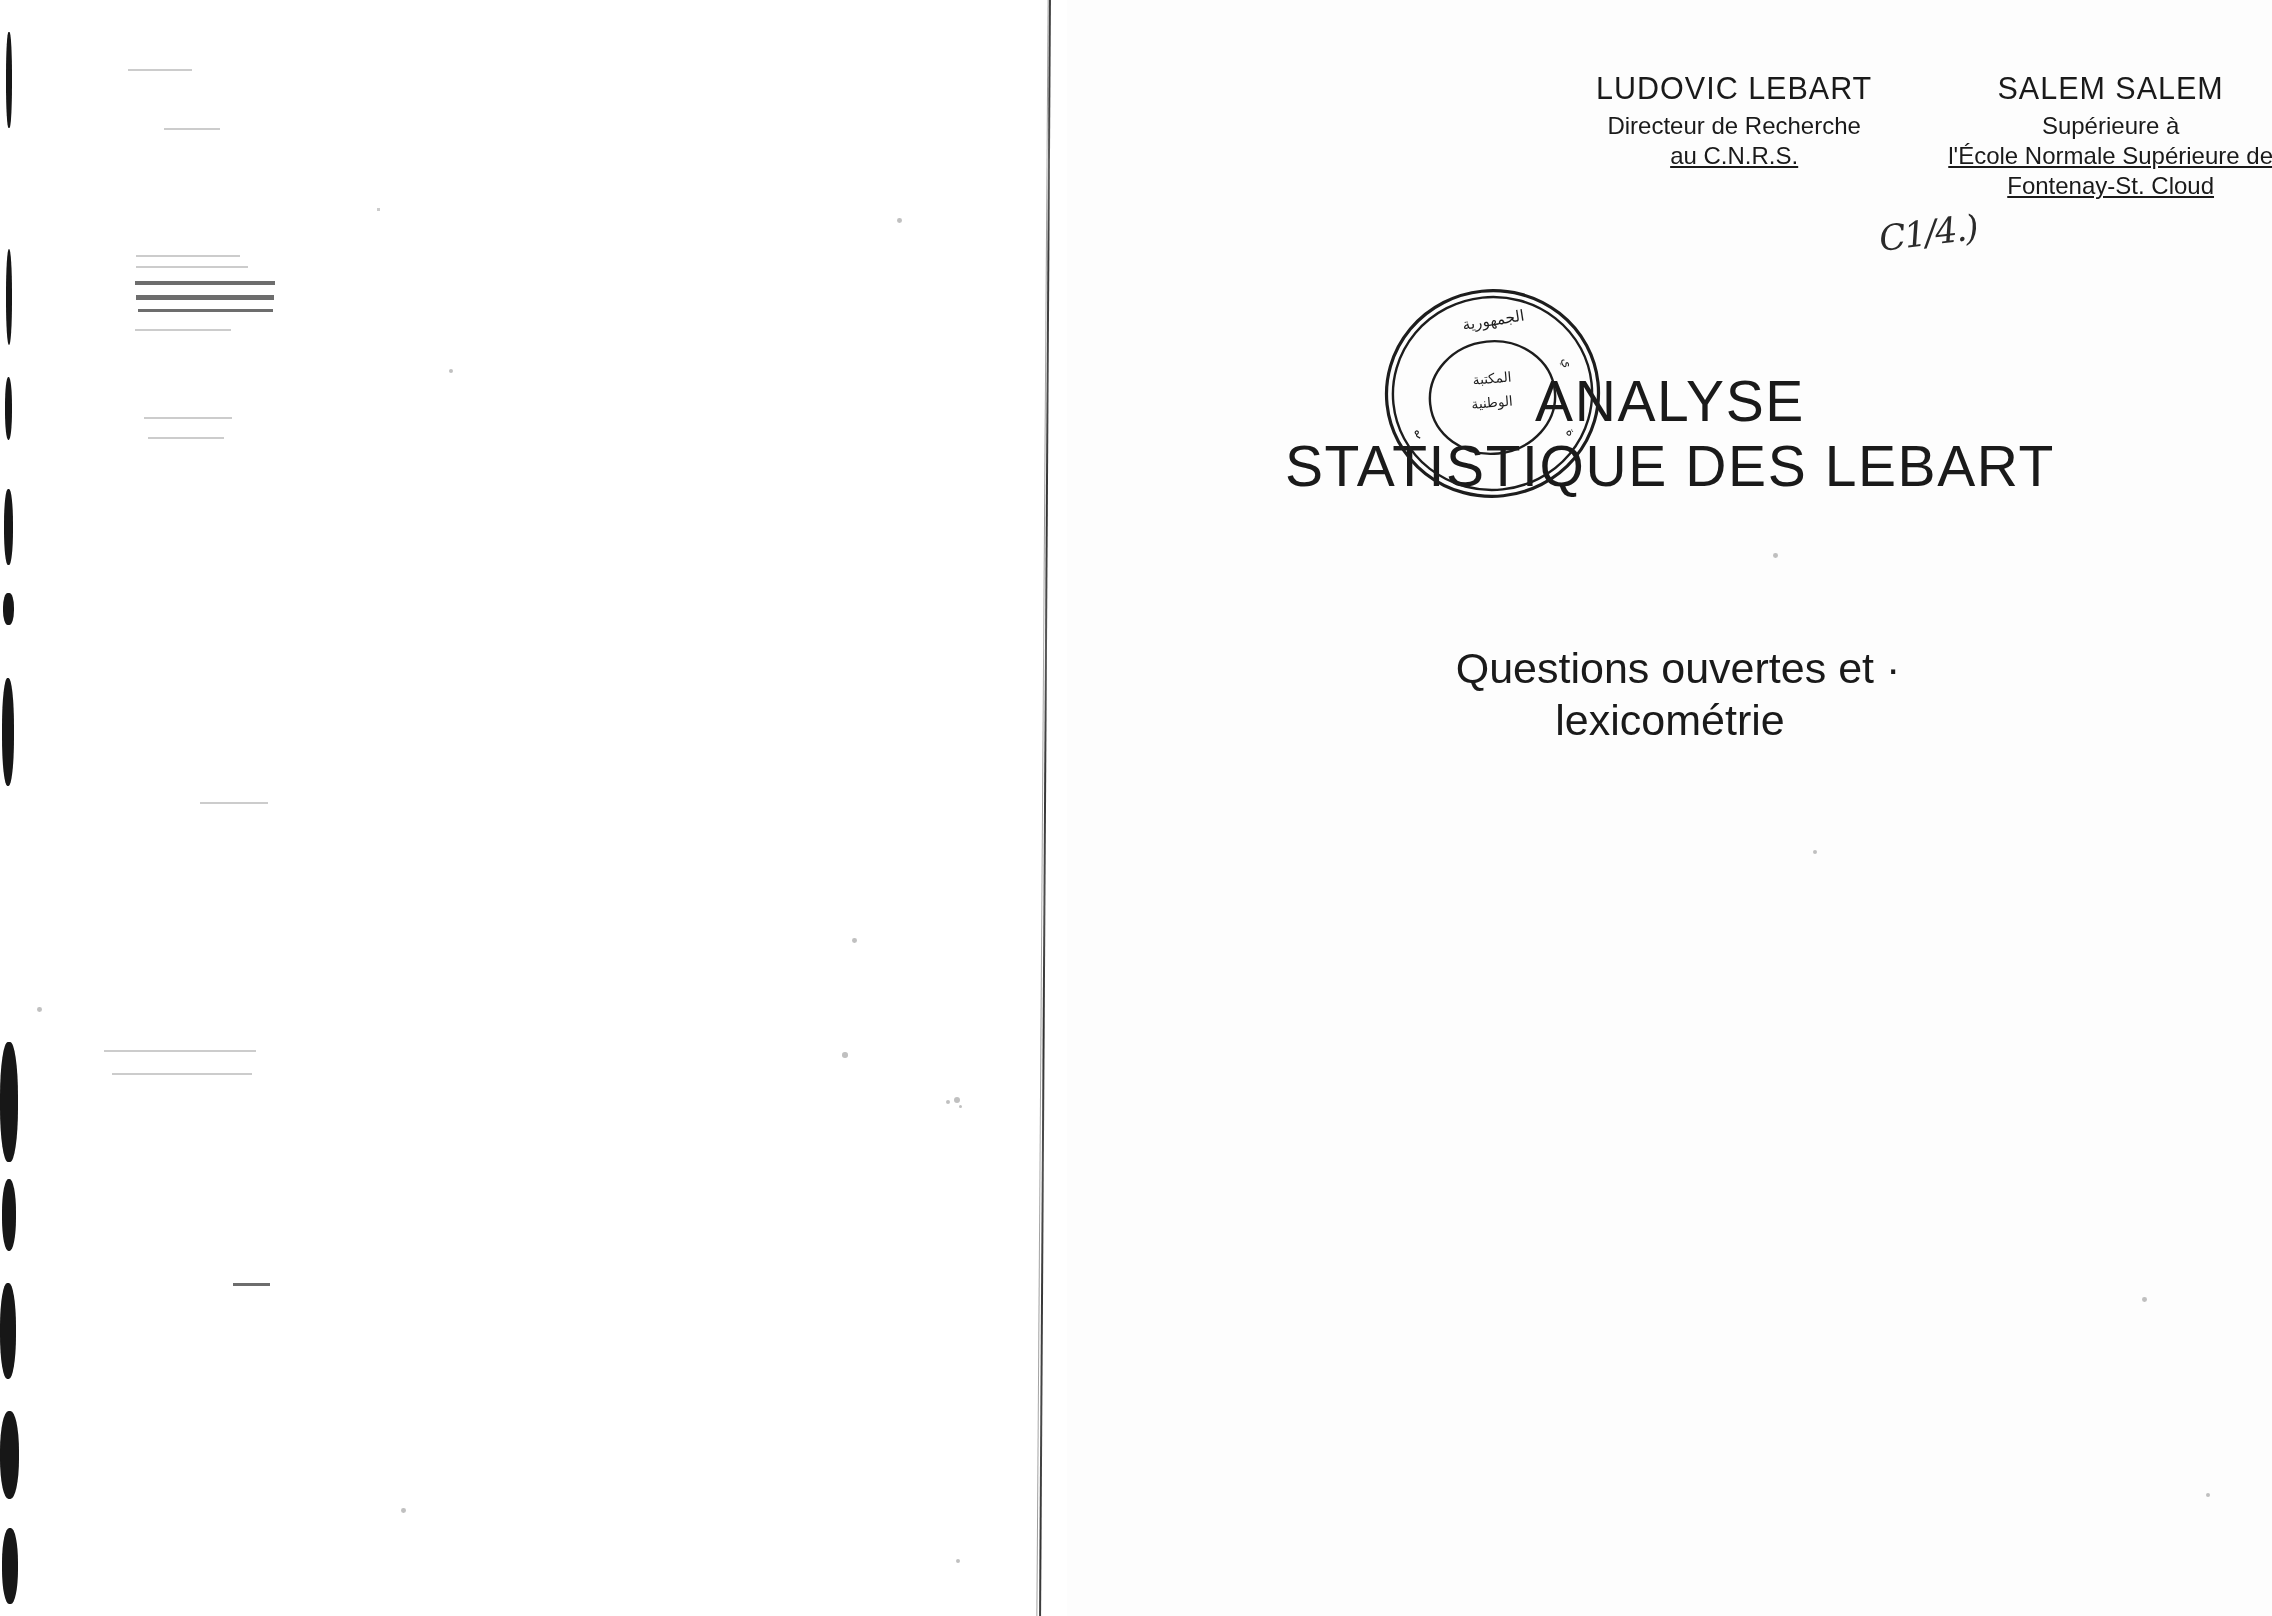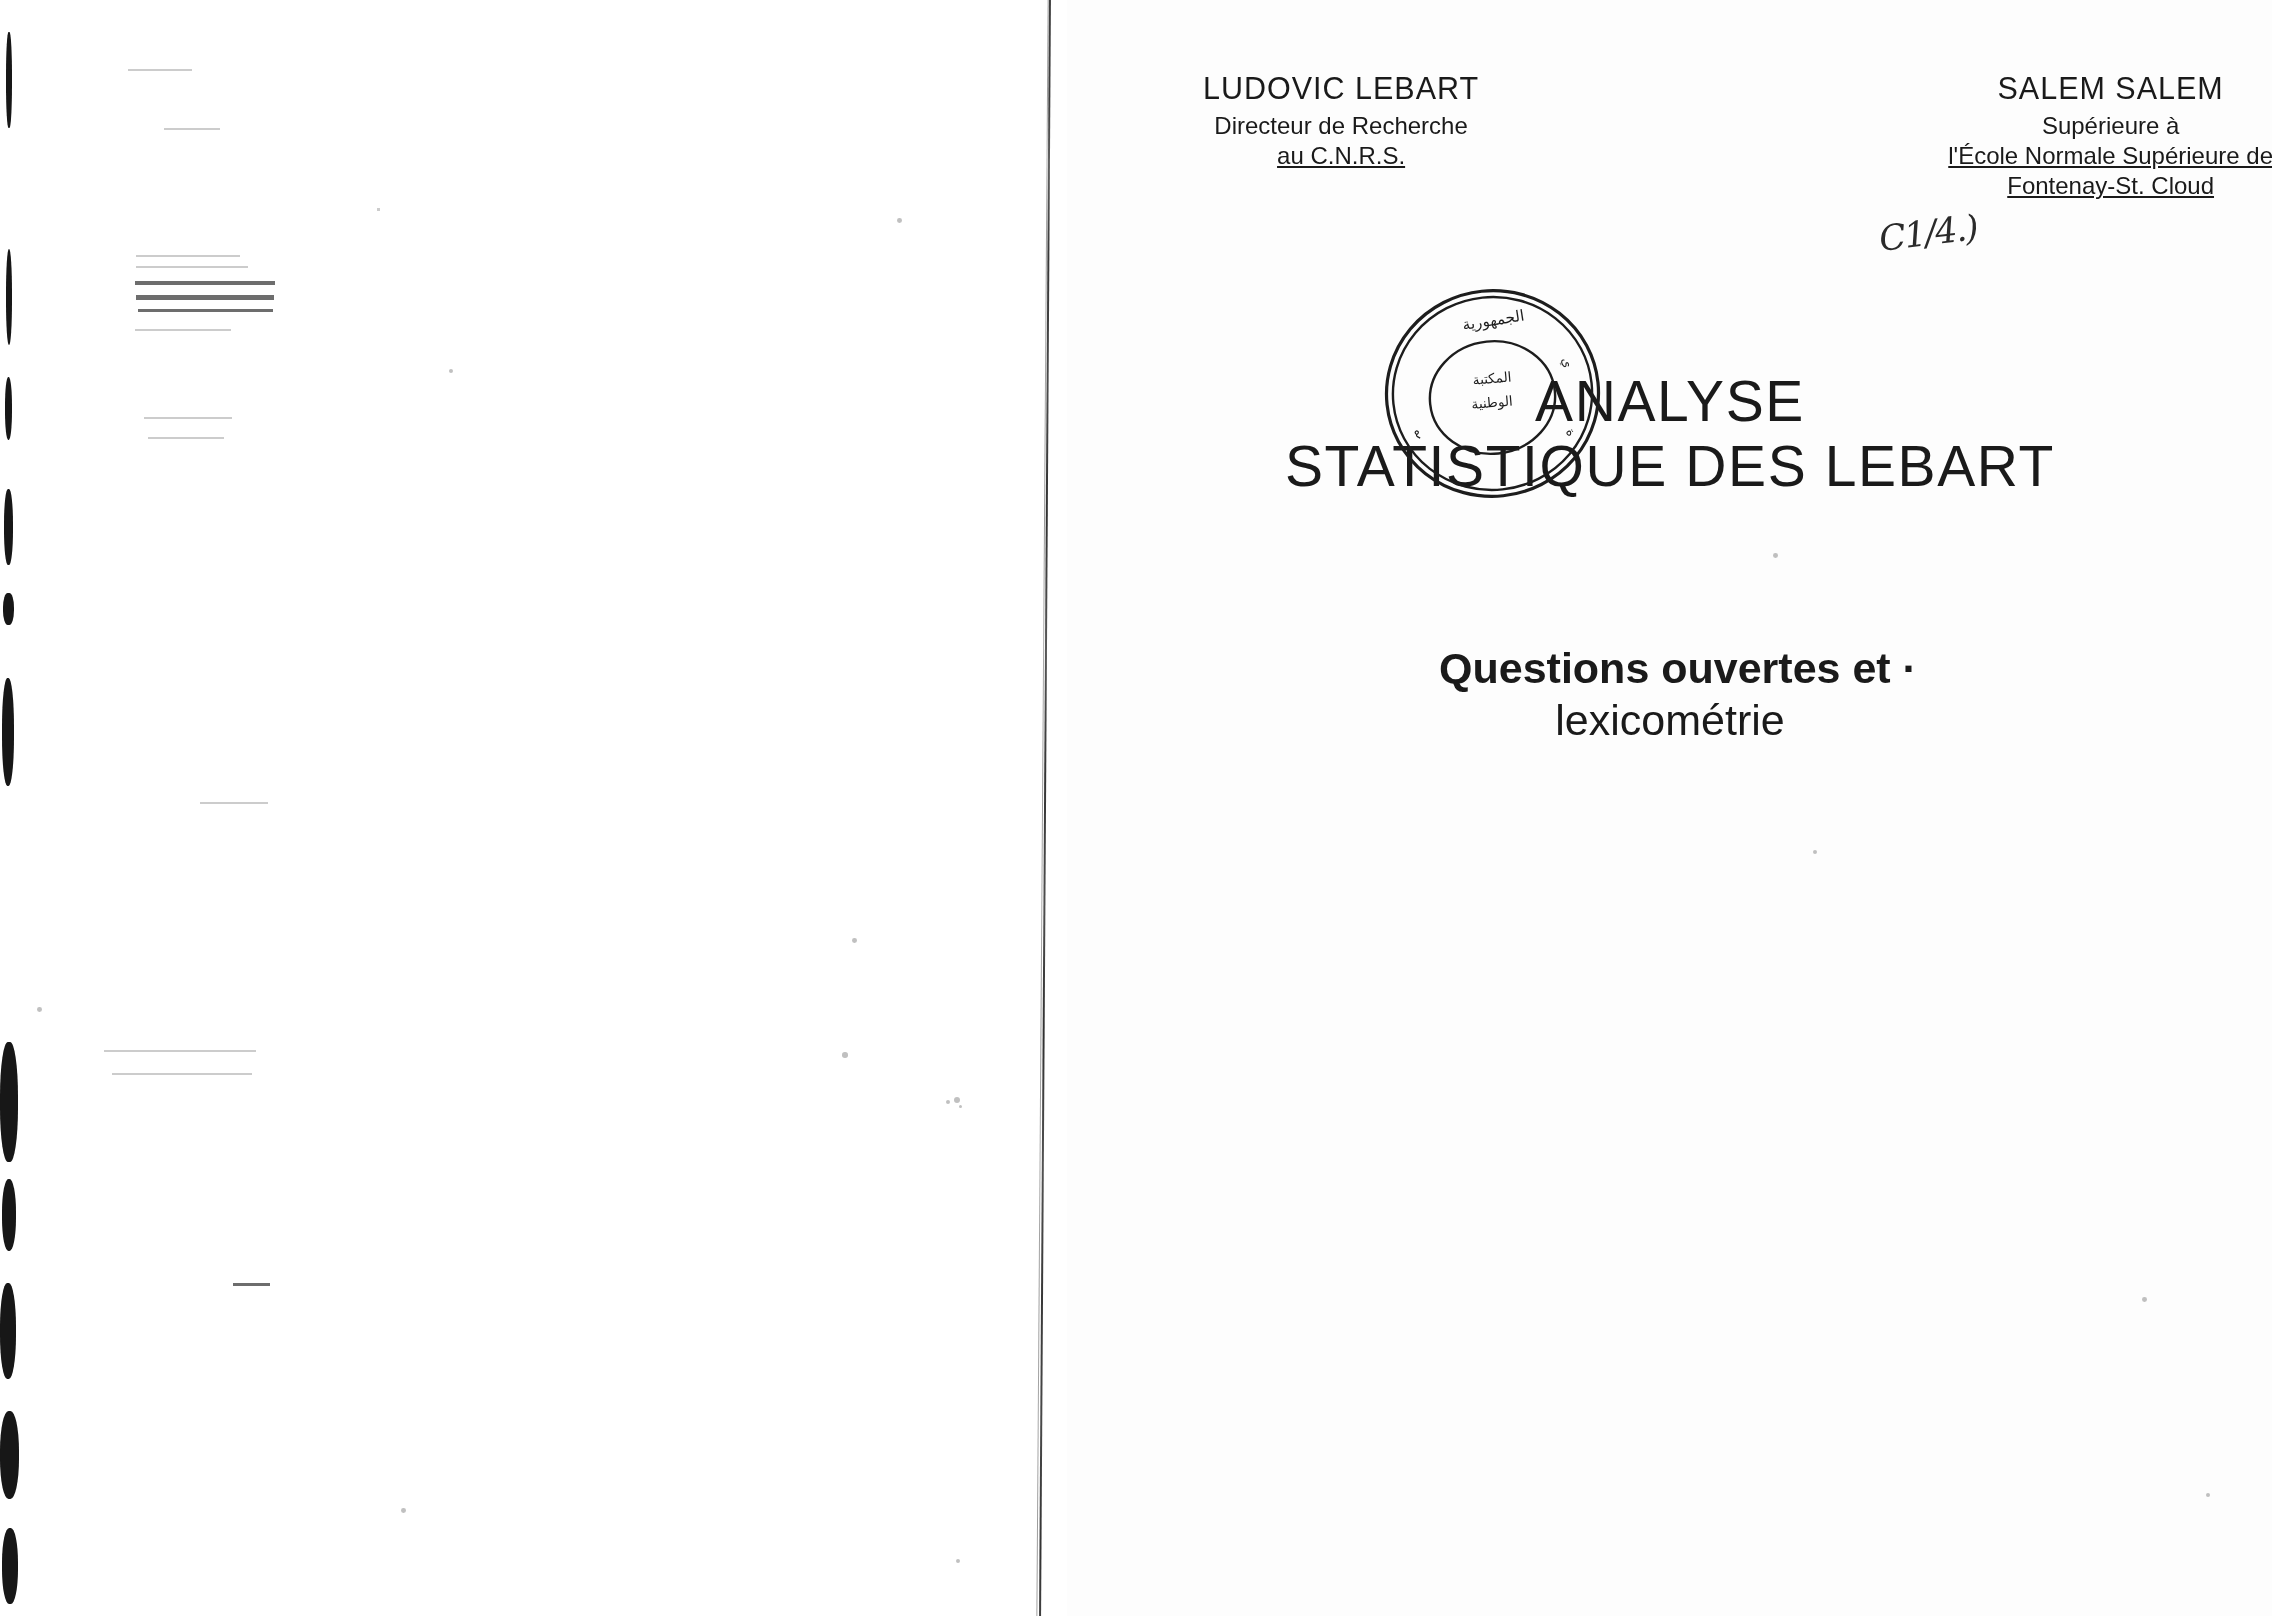--- a/index.html
+++ b/index.html
@@ -76,24 +76,24 @@
     width: 1206px;
     height: 1617px;
   }
 
   .authors {
     position: absolute;
     top: 71px;
     left: 0;
     width: 1206px;
     display: flex;
-    justify-content: space-between;
+    justify-content: flex-end;
     padding-left: 136px;
     box-sizing: border-box;
-    gap: 108px;
+    gap: 76px;
   }
   .author-block { text-align: center; }
   .author-name {
     font-size: 30.5px;
     letter-spacing: 1px;
     white-space: nowrap;
   }
   .author-line {
     font-size: 24px;
     margin-top: 5.6px;
@@ -120,21 +120,21 @@
     top: 642px;
     left: 0;
     width: 1206px;
     text-align: center;
   }
   .subtitle .sl {
     font-size: 43px;
     line-height: 1.22;
     white-space: nowrap;
   }
-  .subtitle .sl.first { padding-left: 16px; font-weight: bold; }
+  .subtitle .sl.first { padding-left: 16px; }
 
   .preface {
     position: absolute;
     top: 1341px;
     left: 0;
     width: 1206px;
     text-align: center;
   }
   .preface .pl {
     font-size: 28px;

